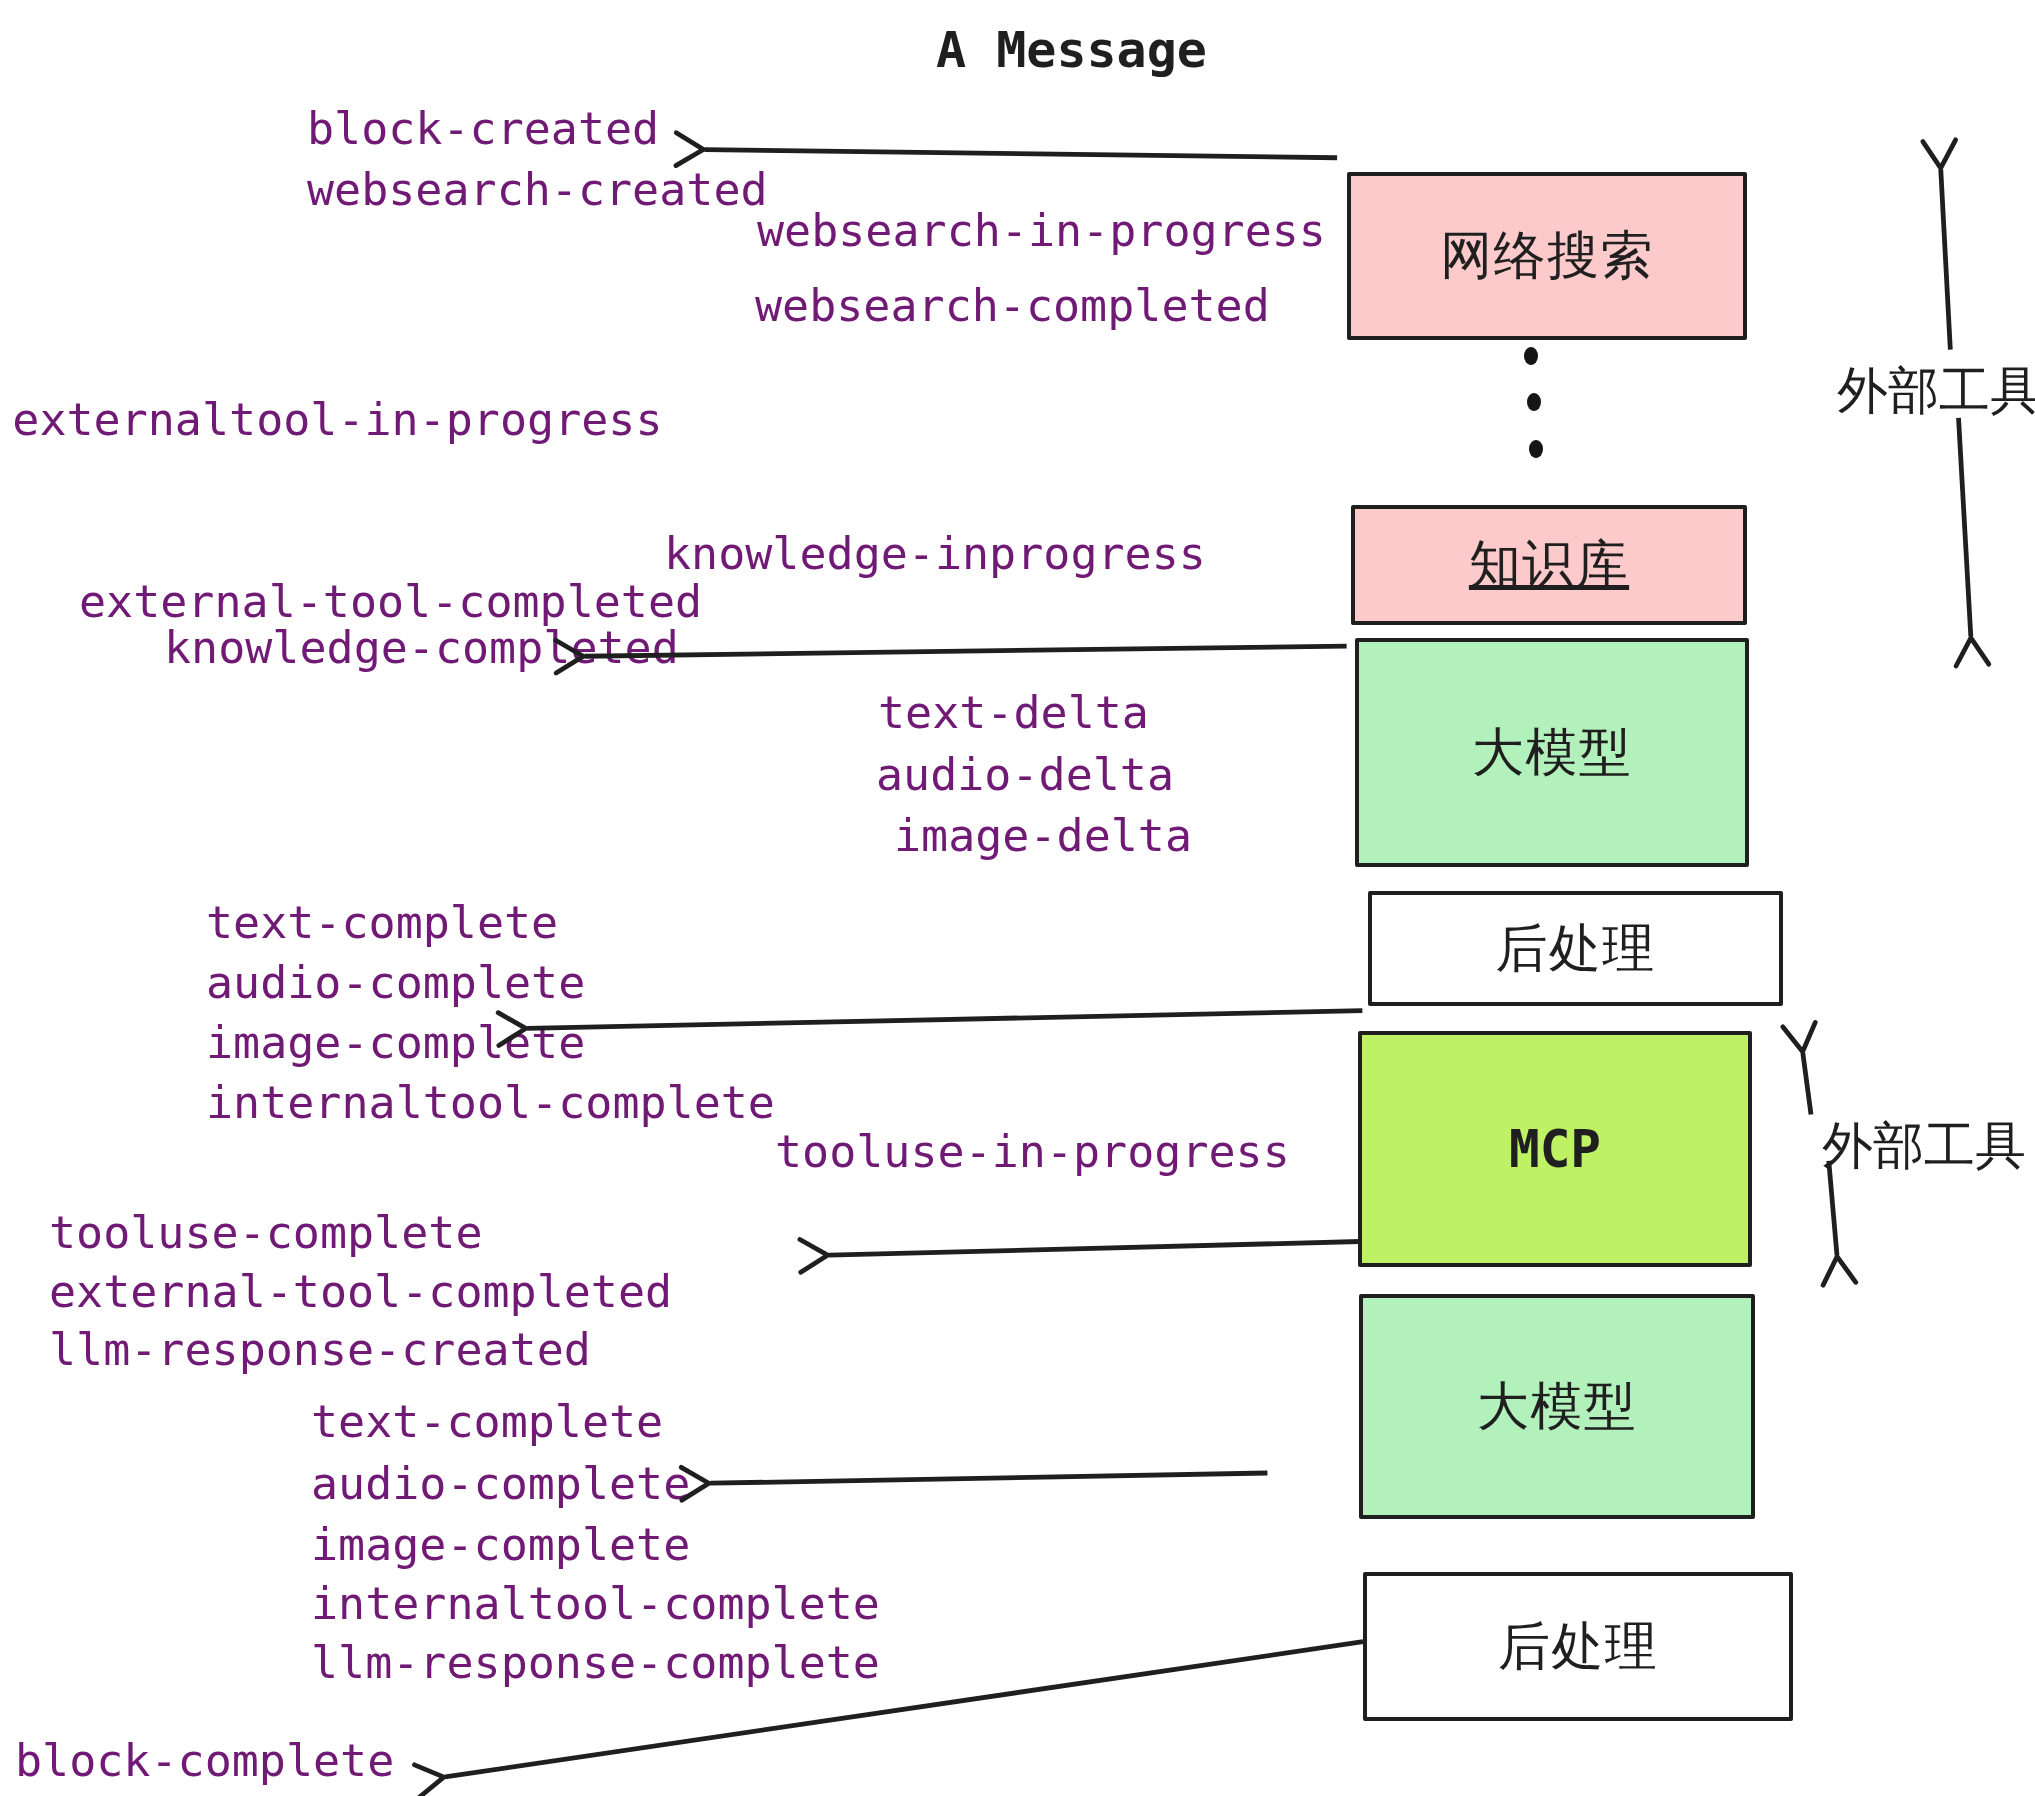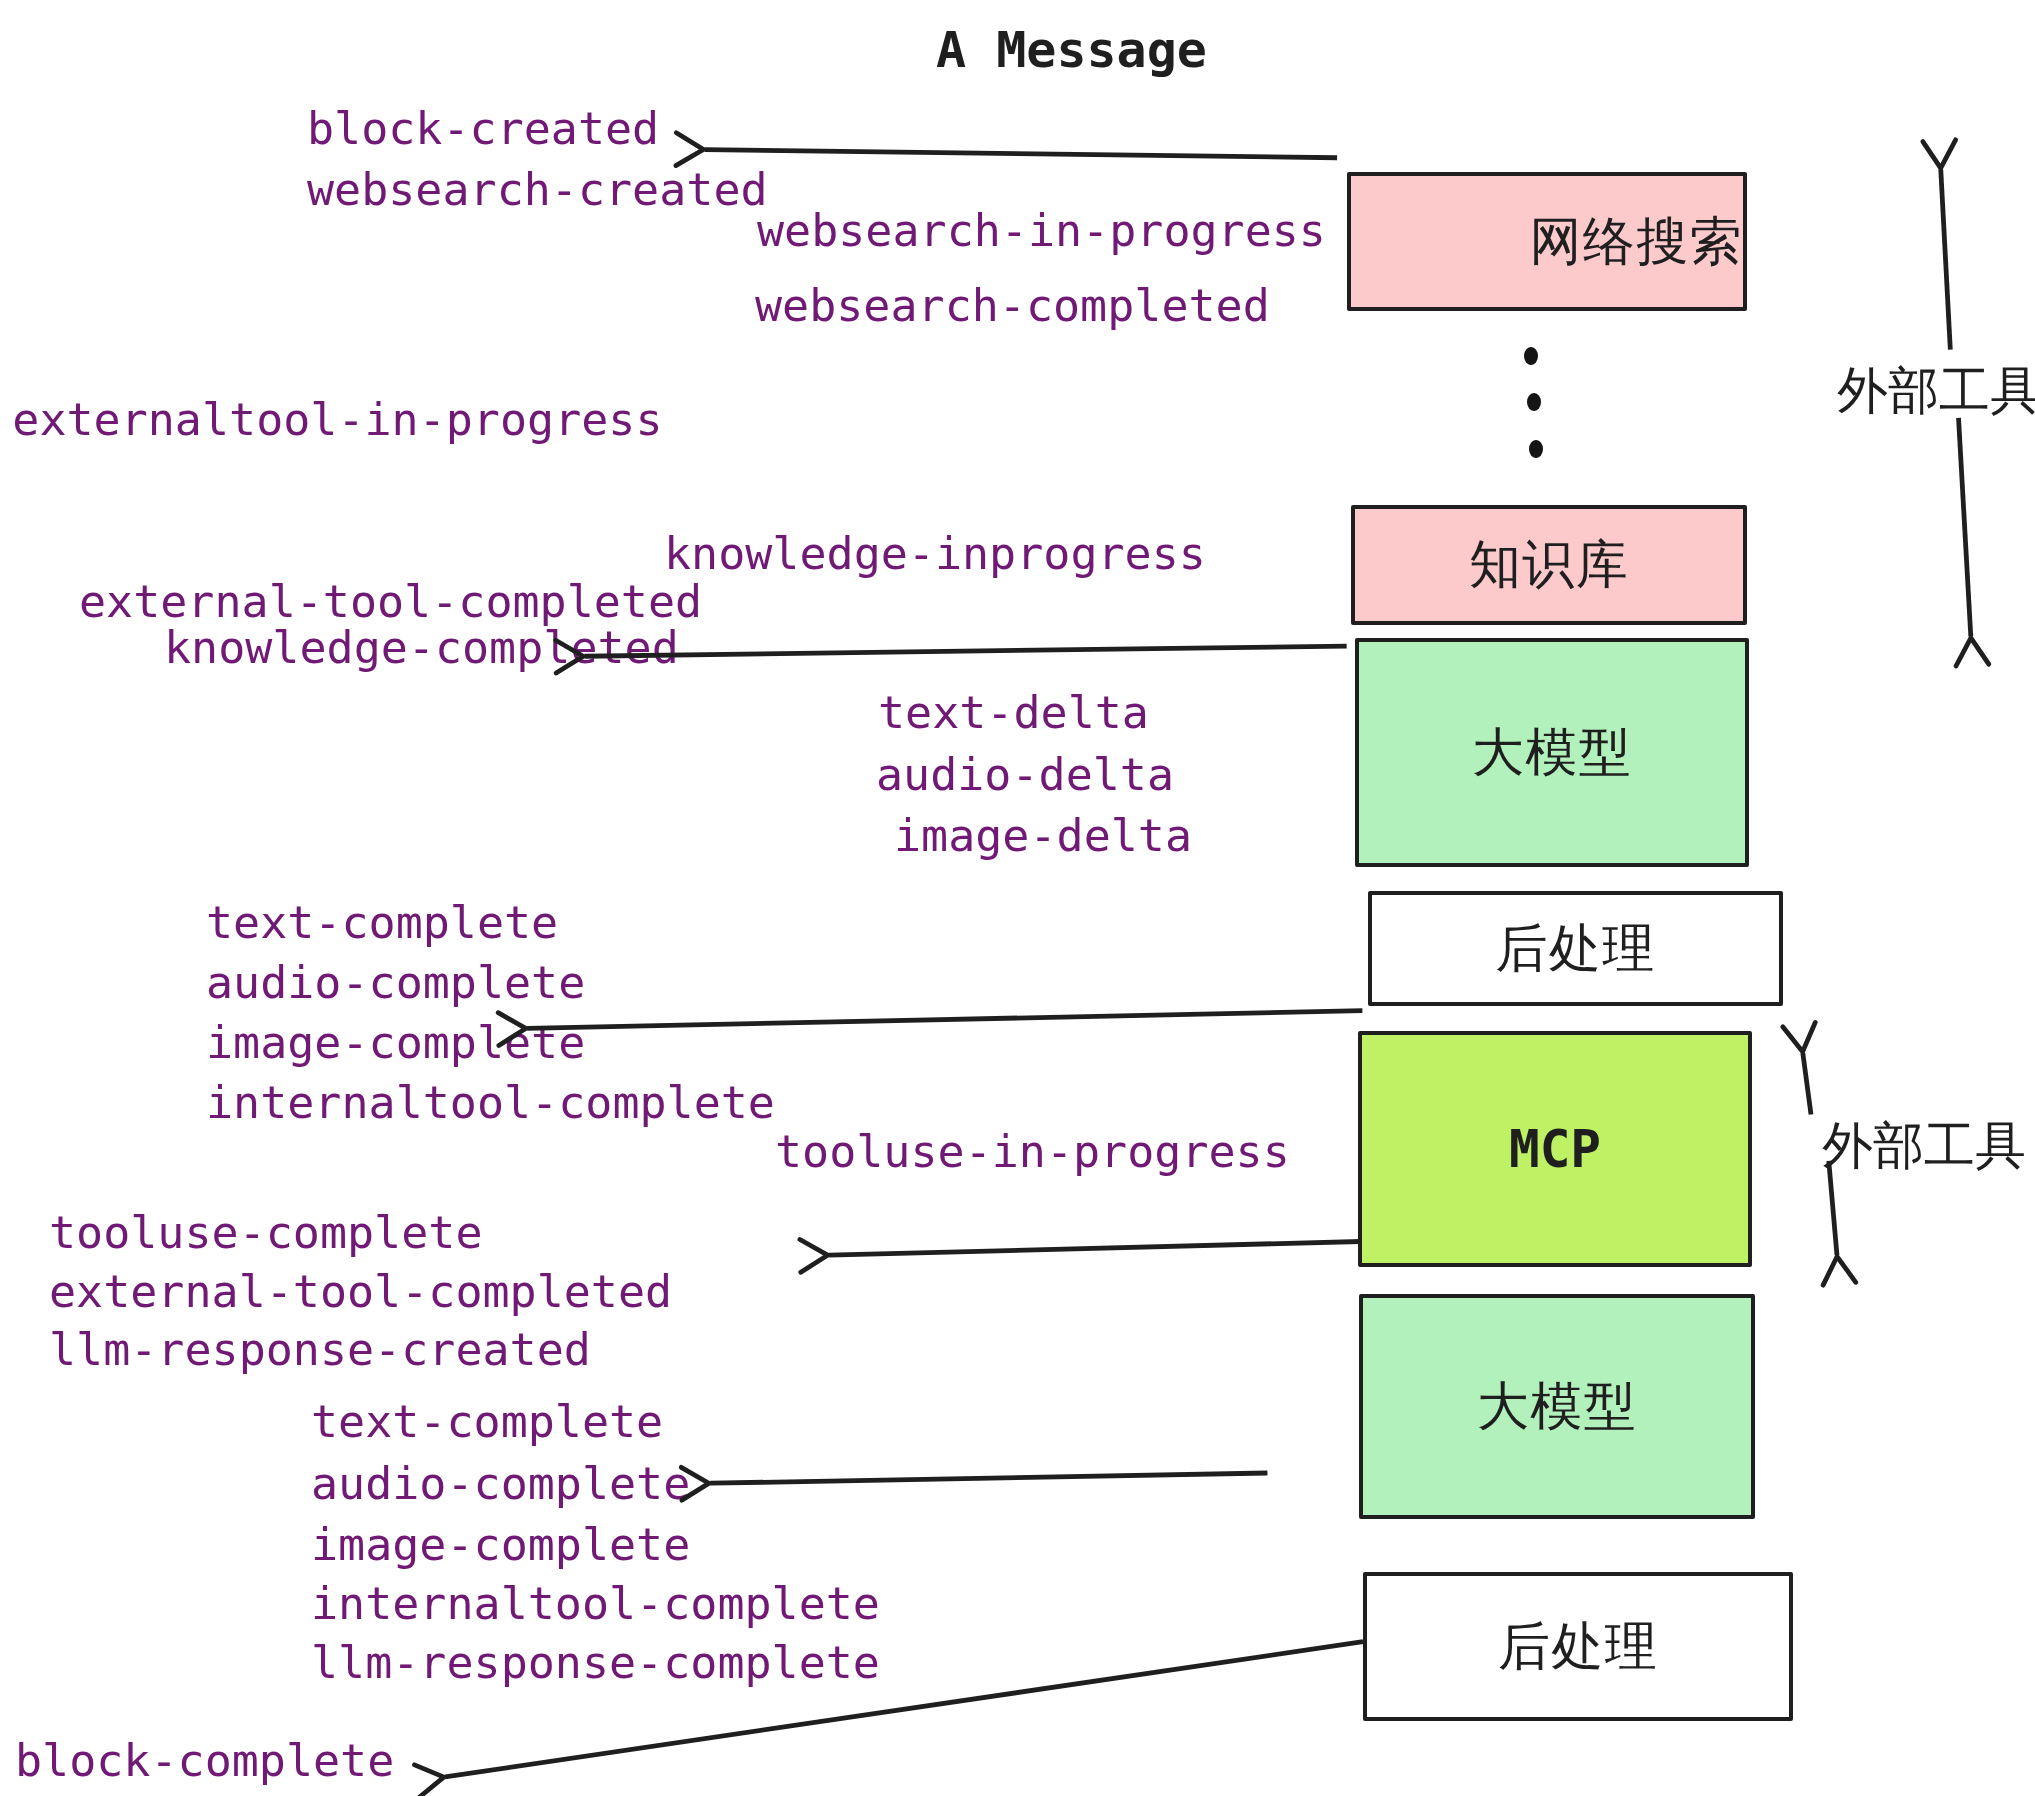--- a/index.html
+++ b/index.html
@@ -96,29 +96,29 @@
   <div class="lbl" style="left:49px;   top:1208px;">tooluse-complete</div>
   <div class="lbl" style="left:49px;   top:1267px;">external-tool-completed</div>
   <div class="lbl" style="left:49px;   top:1325px;">llm-response-created</div>
   <div class="lbl" style="left:311px;  top:1397px;">text-complete</div>
   <div class="lbl" style="left:311px;  top:1459px;">audio-complete</div>
   <div class="lbl" style="left:311px;  top:1520px;">image-complete</div>
   <div class="lbl" style="left:311px;  top:1579px;">internaltool-complete</div>
   <div class="lbl" style="left:311px;  top:1638px;">llm-response-complete</div>
   <div class="lbl" style="left:15px;   top:1736px;">block-complete</div>
 
-  <div class="box" style="left: 1347px; top: 172px; width: 400px; height: 139px; background: rgb(252, 202, 202); justify-content: flex-end;">
+  <div class="box" style="left: 1347px; top: 172px; width: 400px; height: 168px; background: rgb(252, 202, 202);">
     <span class="cn">网络搜索</span>
   </div>
 
   <div class="dot" style="left:1524px; top:347px;"></div>
   <div class="dot" style="left:1527px; top:393px;"></div>
   <div class="dot" style="left:1529px; top:440px;"></div>
 
-  <div class="box" style="left: 1351px; top: 505px; width: 396px; height: 120px; background: rgb(252, 202, 202);">
+  <div class="box" style="left: 1351px; top: 505px; width: 396px; height: 120px; background: rgb(252, 202, 202); text-decoration: underline;">
     <span class="cn">知识库</span>
   </div>
 
   <div class="box" style="left: 1355px; top: 638px; width: 394px; height: 229px; background: rgb(178, 240, 188);">
     <span class="cn">大模型</span>
   </div>
 
   <div class="box" style="left: 1368px; top: 891px; width: 415px; height: 115px; background: rgb(255, 255, 255);">
     <span class="cn">后处理</span>
   </div>

